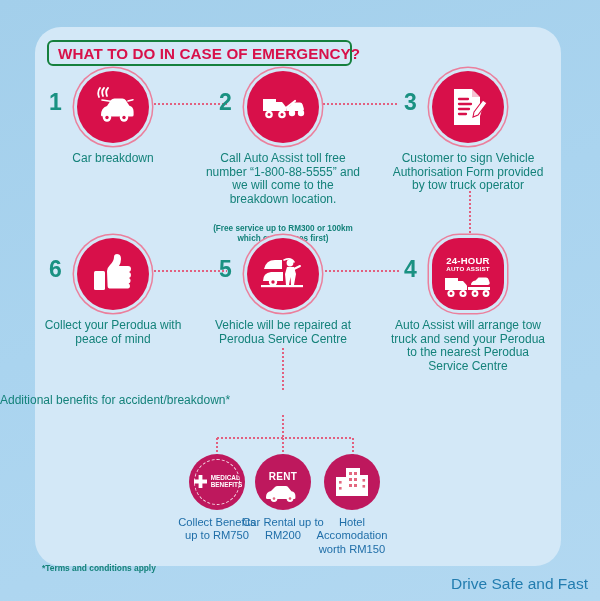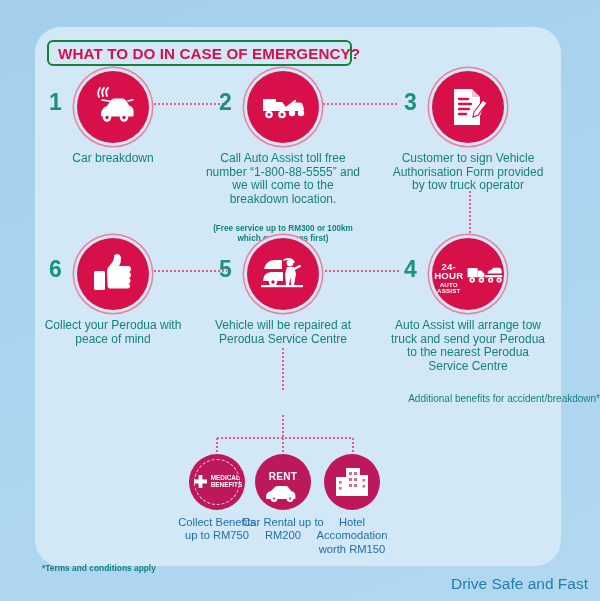--- a/index.html
+++ b/index.html
@@ -89,23 +89,23 @@
     position: absolute;
     width: 2px;
     background-image: radial-gradient(circle, #e2607f 0 0.9px, transparent 1px);
     background-size: 2px 4px;
     background-repeat: repeat-y;
   }
 
   #benefits-label {
     position: absolute;
     left: 0; right: 0; top: 393px;
-    text-align: right;
+    text-align: left;
     color: #14827a;
-    font-size: 10px;
+    font-size: 12px;
   }
   .ben {
     position: absolute;
     width: 92px; text-align: center;
   }
   .ben-circ {
     width: 56px; height: 56px; border-radius: 50%;
     background: #be185d;
     margin: 0 auto;
     display: flex; align-items: center; justify-content: center;
@@ -220,21 +220,21 @@
         </g>
       </svg>
     </div>
   </div>
   <div class="caption">Customer to sign Vehicle Authorisation Form provided by tow truck operator</div>
 </div>
 
 <div class="step" style="left:388px; top:238px;">
   <div class="circ-wrap">
     <span class="num left">4</span>
-    <div class="circ" style="flex-direction:row;">
+    <div class="circ" style="flex-direction:column;border-radius:27px;">
       <div style="text-align:center;line-height:1;margin-top:8px;">
         <div style="color:#fff;font-weight:bold;font-size:9.6px;letter-spacing:.2px;">24-HOUR</div>
         <div style="color:#fff;font-weight:bold;font-size:6.2px;letter-spacing:.2px;margin-top:1px;">AUTO ASSIST</div>
       </div>
       <svg width="50" height="26" viewBox="0 0 50 26" style="margin-top:2px;">
         <g fill="#ffffff">
           <path d="M2 4 h13 v12 h-13z"></path>
           <path d="M15 7 h5 l4 4.6 v4.4 h-9z"></path>
           <circle cx="8" cy="19.5" r="3.6"></circle>
             <circle cx="20" cy="19.5" r="3.6"></circle>

